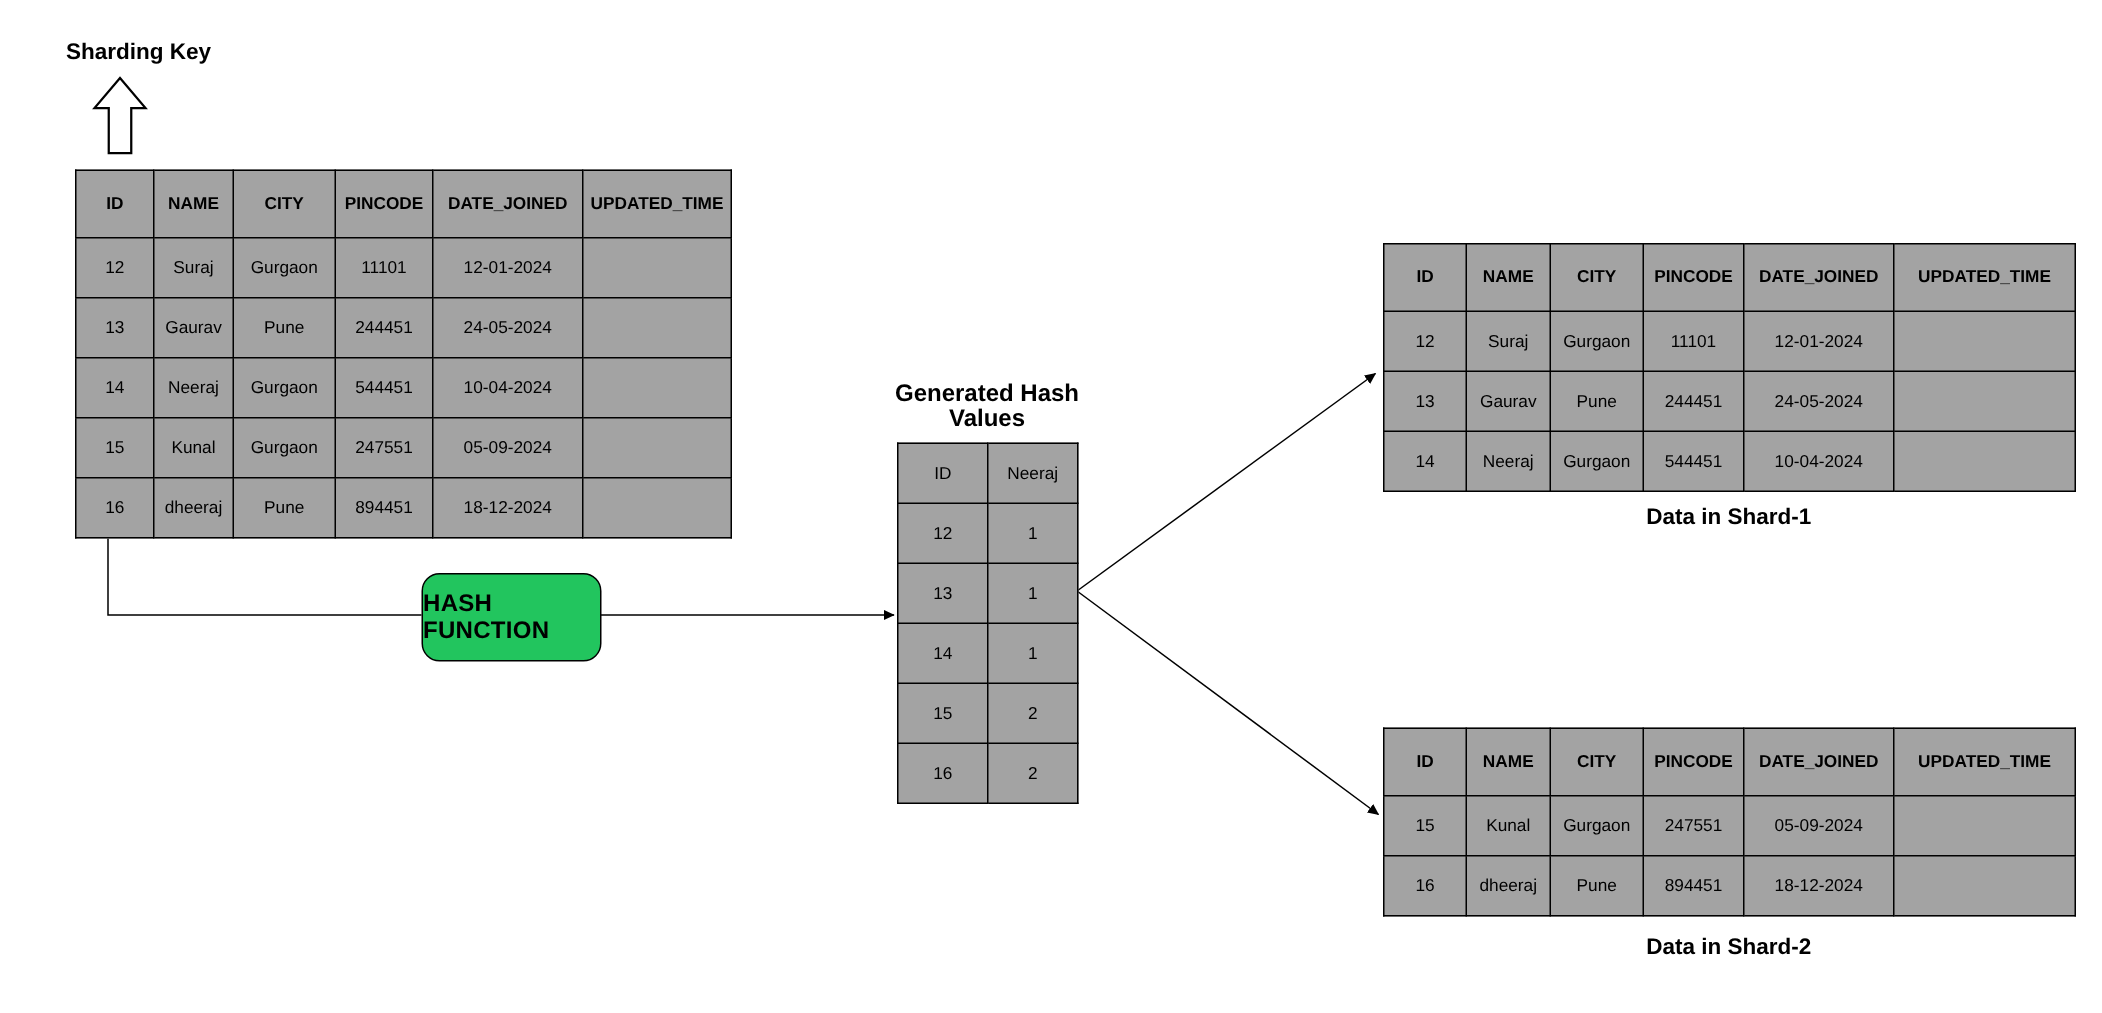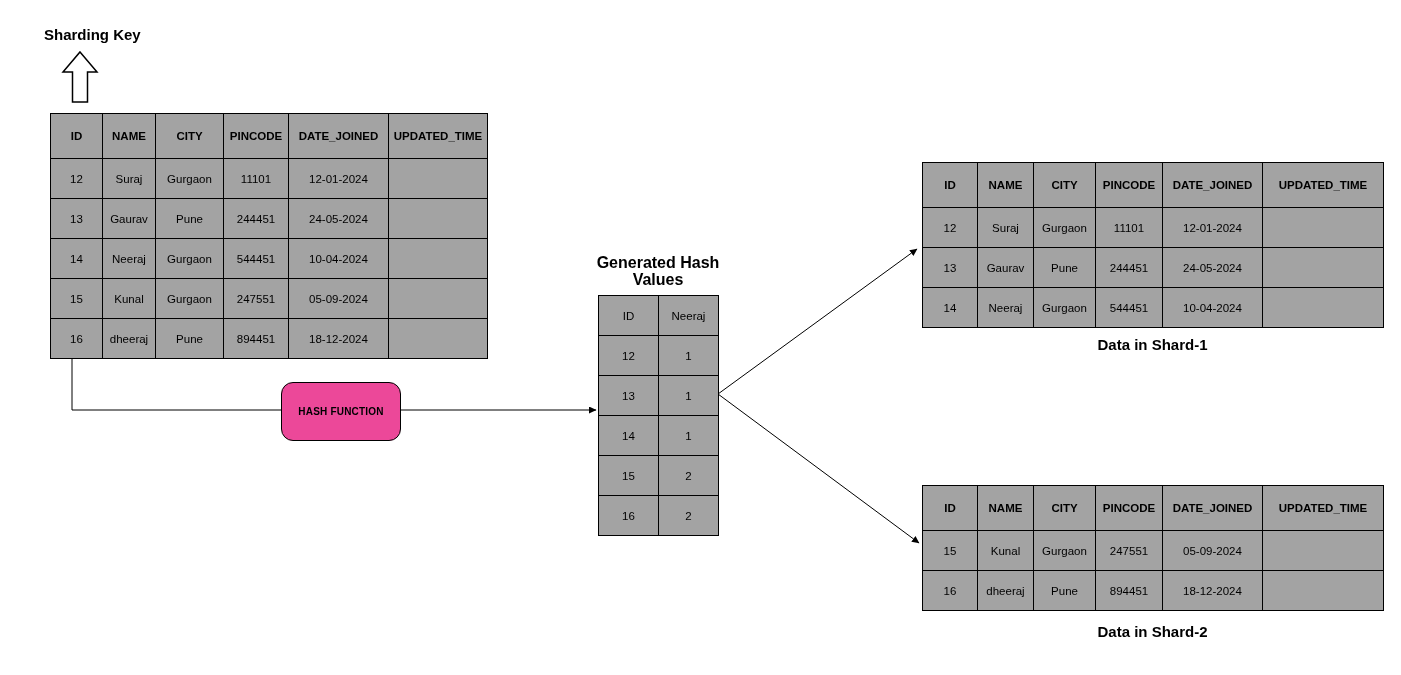--- a/index.html
+++ b/index.html
@@ -80,26 +80,26 @@
   #shard1-caption{ left: 922px; top: 337px; width: 461px; }
   #shard2-title  { left: 922px; top: 461px; width: 461px; }
   #shard2-caption{ left: 922px; top: 624px; width: 461px; text-align: center; }
 
   #hash-function-box {
     position: absolute;
     left: 281px; top: 382px;
     width: 118px; height: 57px;
     border: 1px solid #000000;
     border-radius: 12px;
-    background: #ec4899;
+    background: #22c55e;
     display: flex;
     align-items: center;
     justify-content: center;
     font-weight: bold;
-    font-size: 10px;
+    font-size: 16px;
     letter-spacing: 0.2px;
   }
 </style>
 </head>
 <body>
 
 <div id="canvas">
 
   <svg id="overlay" viewBox="0 0 1401 675" xmlns="http://www.w3.org/2000/svg">
     <defs>

